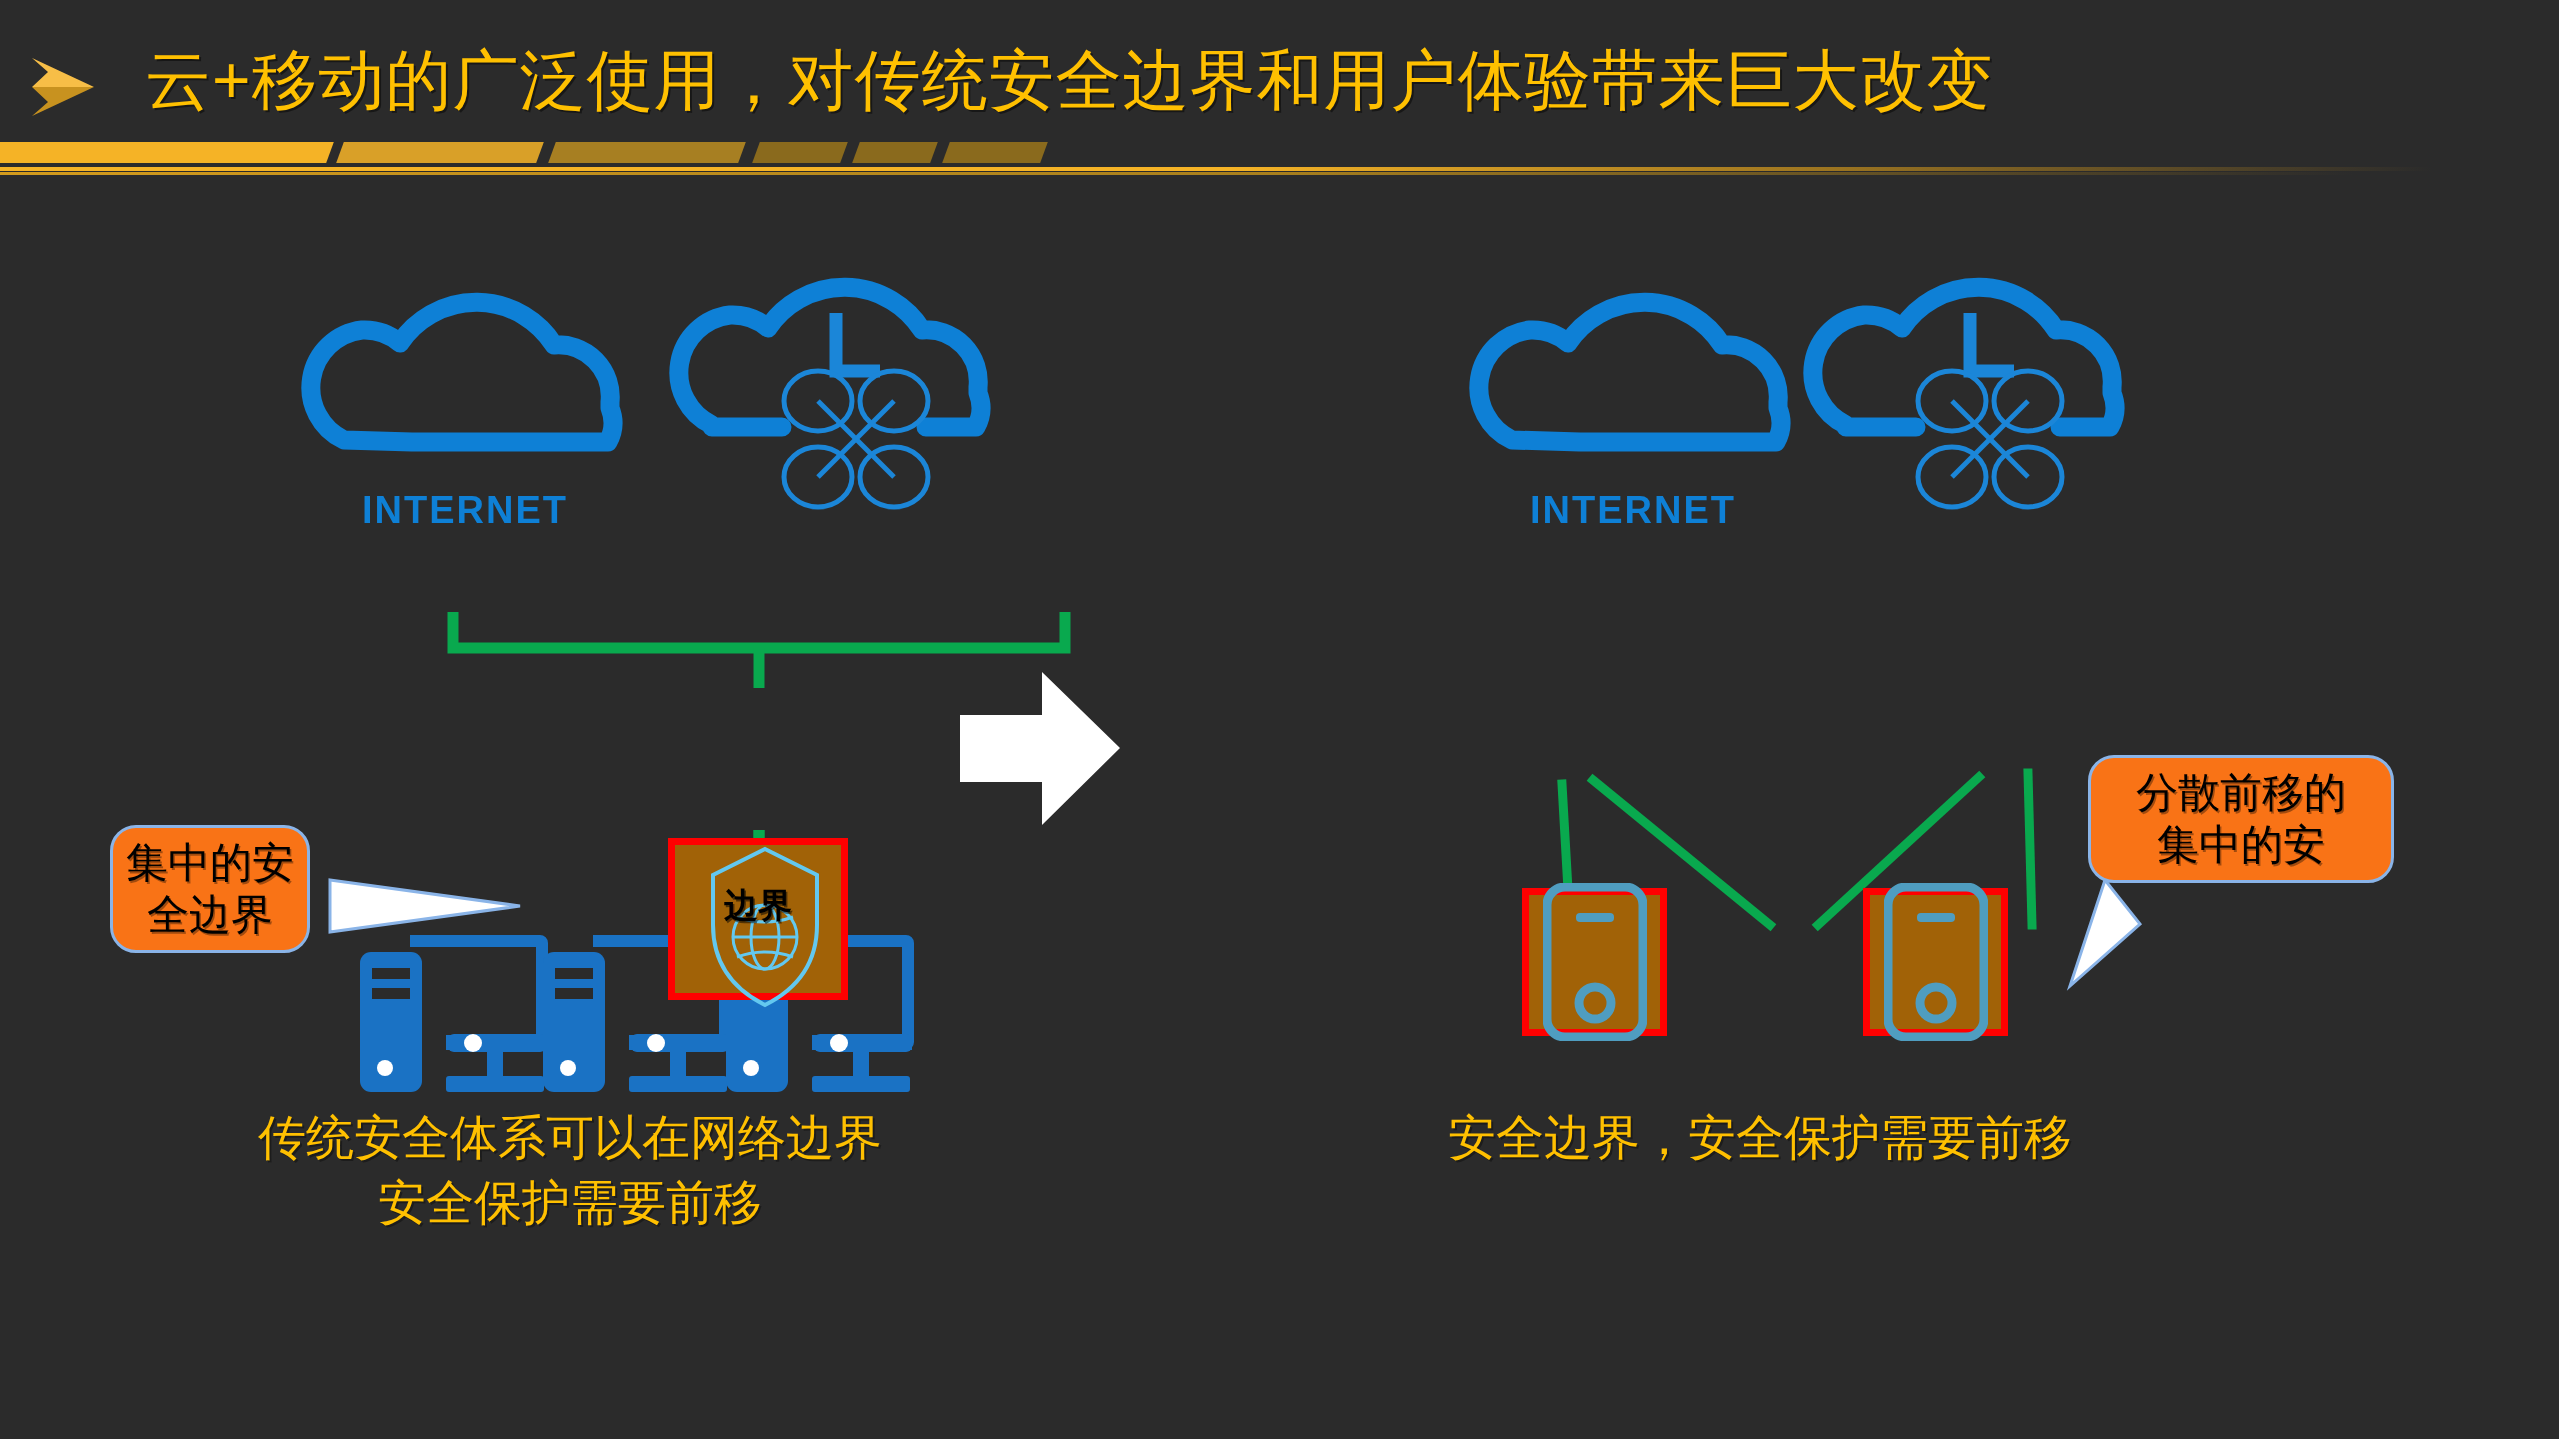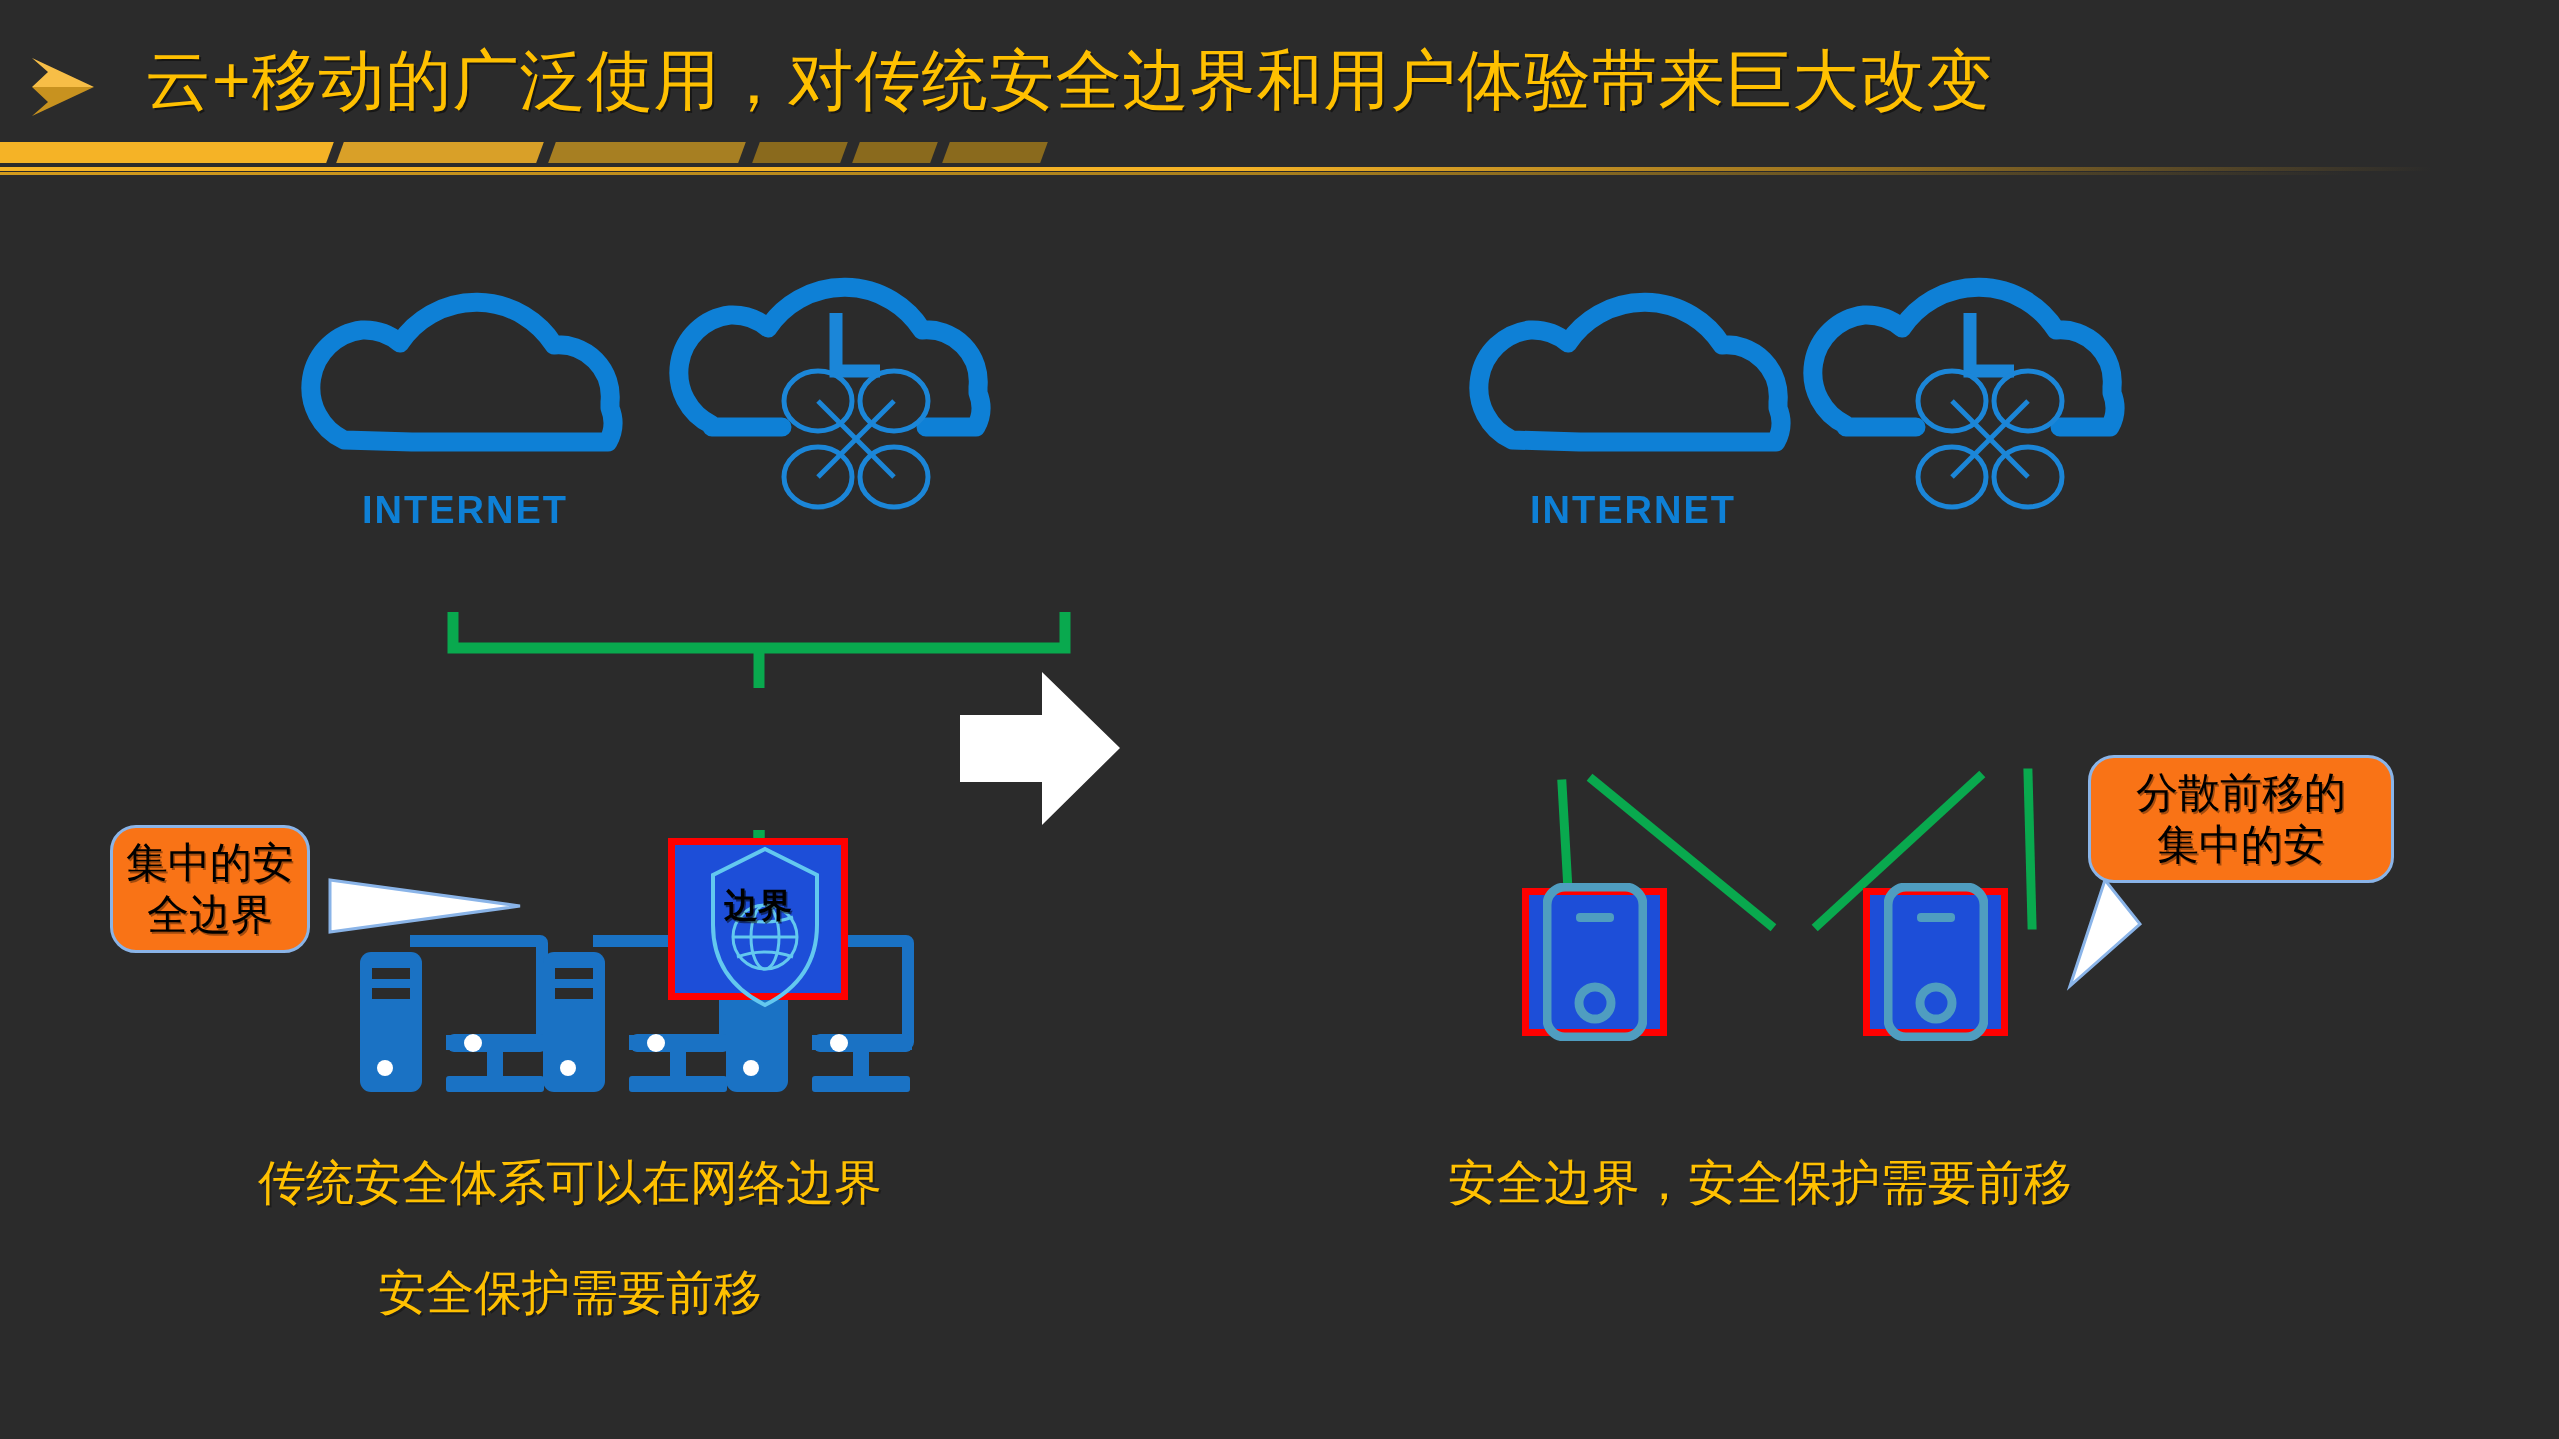--- a/index.html
+++ b/index.html
@@ -39,36 +39,36 @@
     position:absolute;background:#f97316;border:3px solid #8ab4e8;
     border-radius:26px;box-sizing:border-box;
     display:flex;flex-direction:column;align-items:center;justify-content:center;
     color:#000;font-size:42px;line-height:1.25;
     text-shadow:1.5px 1.5px 0 rgba(0,0,0,.35);
     z-index:6;
   }
   .callout span{display:block;white-space:nowrap;}
 
   
-  .redbox{position:absolute;background:#1d4ed8;border:7px solid #FF0000;
+  .redbox{position:absolute;background:#a16207;border:7px solid #FF0000;
           box-sizing:border-box;z-index:5;
           display:flex;align-items:center;justify-content:center;}
   .shield-label{
     position:absolute;z-index:7;color:#000;font-size:34px;font-weight:bold;
     text-shadow:1.5px 1.5px 0 rgba(0,0,0,.5);
     left:0;right:0;text-align:center;top:38px;
   }
 
   
   .caption{
     position:absolute;color:#FFC000;font-size:48px;line-height:1.35;
     text-align:center;white-space:nowrap;
     text-shadow:2px 2px 0 rgba(0,0,0,.35);
   }
-  .caption span{display:block;margin-top:45px;}
+  .caption span{display:block;}
 </style>
 </head>
 <body>
 
 <div class="slide">
 
   <div class="title-row">
     <svg class="bullet-arrow" viewBox="0 0 70 62">
       <polygon points="4,2 66,31 4,31 20,16" fill="#F7BE47"></polygon>
       <polygon points="4,31 66,31 4,60 20,46" fill="#C8921F"></polygon>

